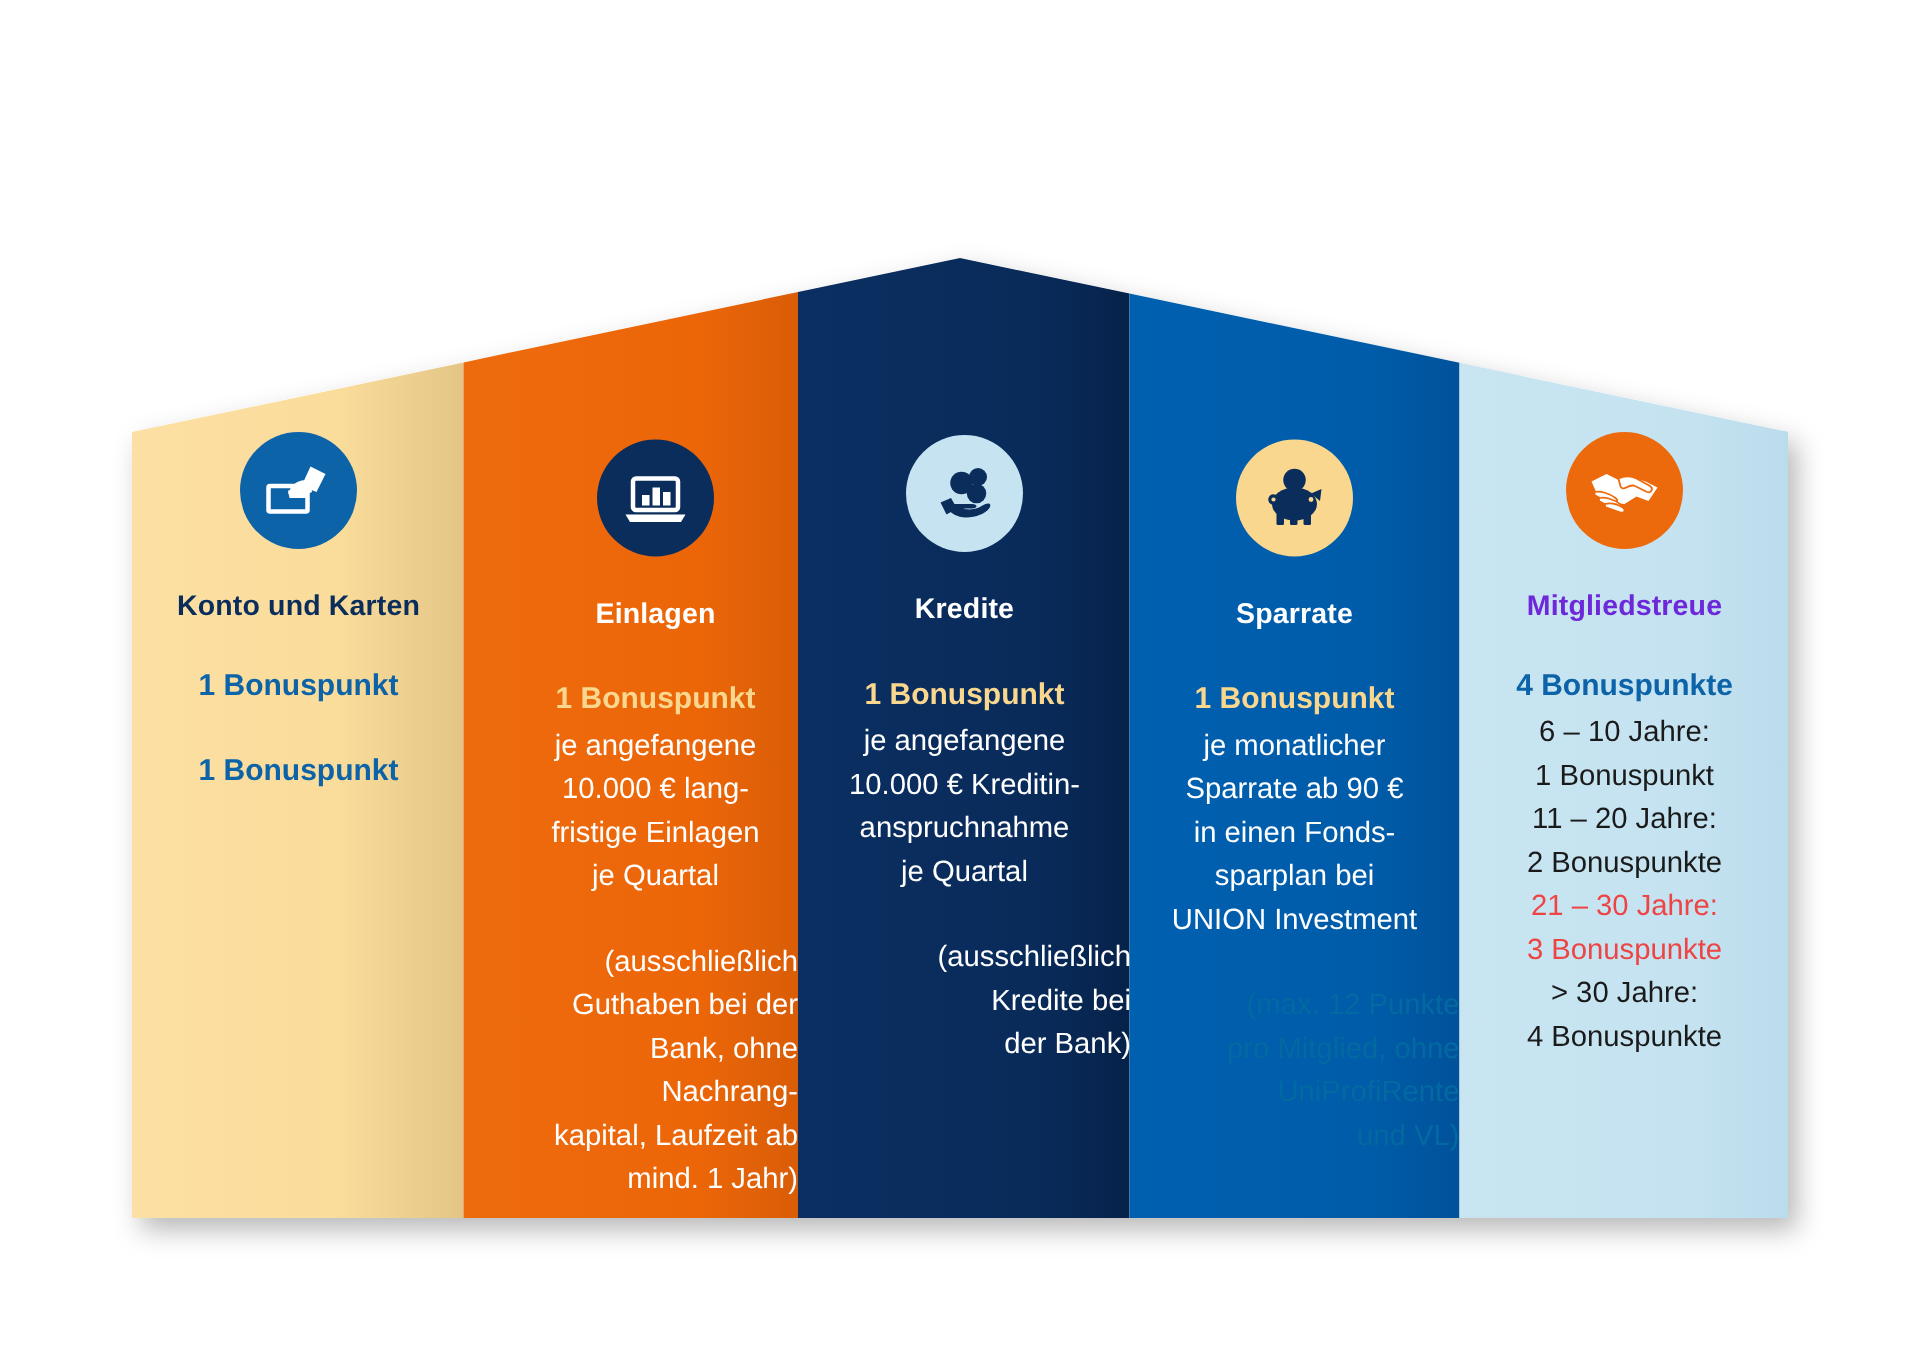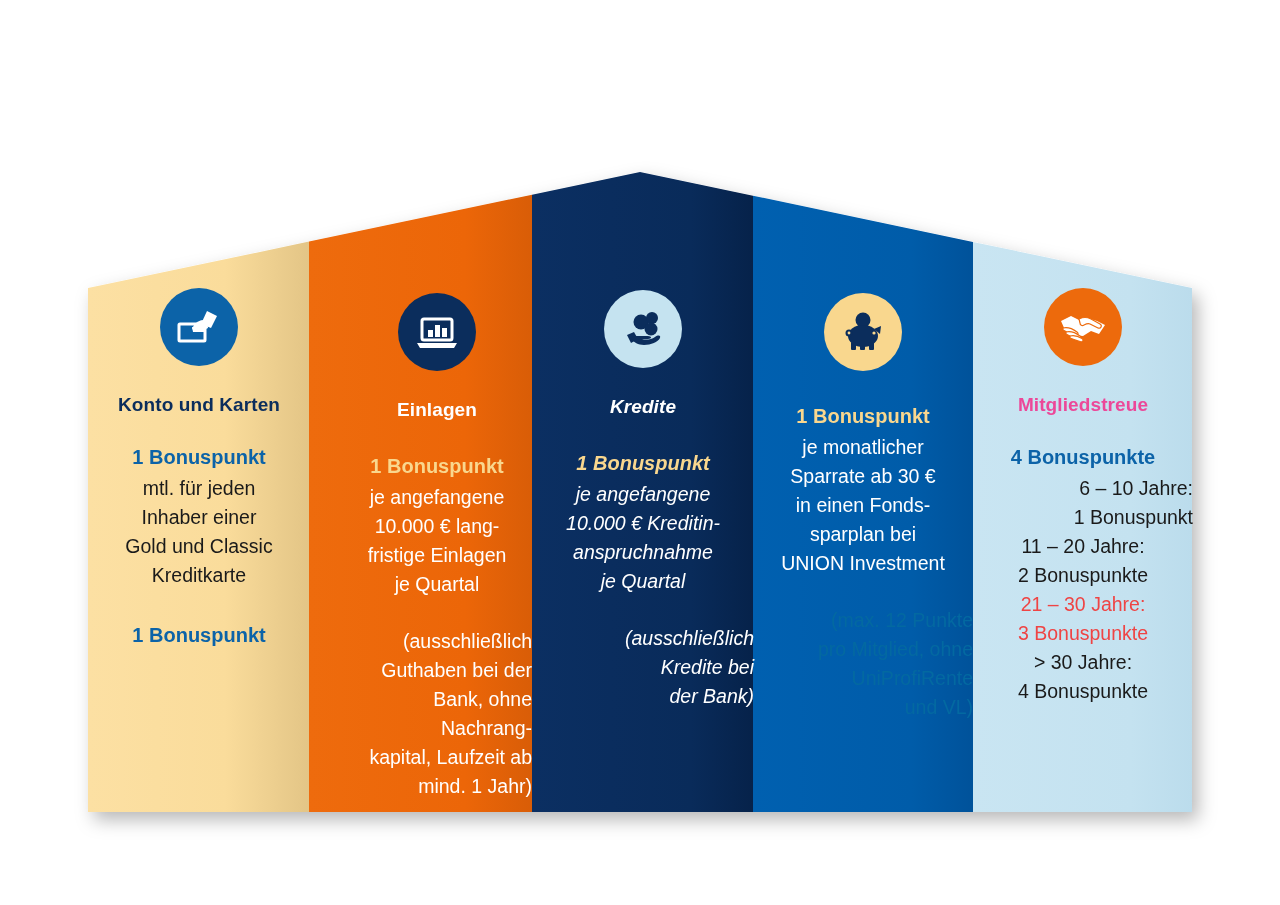--- a/index.html
+++ b/index.html
@@ -51,26 +51,26 @@
     line-height:29px;
     margin-top:28px;
     white-space:pre-line;
     text-align:right;
   }
   .tier{
     font-size:19.5px;
     line-height:29px;
     white-space:pre-line;
   }
-  .tier.first{margin-top:5px;text-align:right;}
+  .tier.first{margin-top:5px;}
 
   
   #c1{left:88px; top:288px; width:222px;}
   #c2{left:310px;top:293px; width:222px;padding-left:32px;}
-  #c3{left:532px;top:290px; width:222px;font-style:italic;}
+  #c3{left:532px;top:290px; width:222px;}
   #c4{left:753px;top:293px; width:220px;}
   #c5{left:973px;top:288px; width:220px;}
 </style>
 </head>
 <body>
 
 <div id="stage">
 
   <div id="house">
     <svg width="1280" height="905" viewBox="0 0 1280 905" xmlns="http://www.w3.org/2000/svg">
@@ -126,24 +126,20 @@
       <svg width="50" height="50" viewBox="0 0 50 50">
         <rect x="5" y="22" width="26" height="17" rx="1" fill="none" stroke="#fff" stroke-width="3"></rect>
         <path d="M33 9 L43 14 L37 26 L27 22 Z" fill="#fff"></path>
         <path d="M30 18 C26 18 22 20 20 23 L18 27 L26 30 L34 26 L33 18 Z" fill="#fff"></path>
         <path d="M18 25 L31 25 L31 30 L19 30 Z" fill="#fff"></path>
       </svg>
     </div>
     <div class="col-title" style="color:#0B2D5C">Konto und Karten</div>
 
     <div class="points tight" style="color:#0C63A8">1 Bonuspunkt</div>
-    <div class="desc" style="color:#1A1A1A">mtl. für jeden
-Inhaber einer
-Gold und Classic
-Kreditkarte</div>
 
     <div class="points" style="color:#0C63A8">1 Bonuspunkt</div>
   </div>
 
   <div class="col" id="c2">
     <div class="icon-wrap" style="background:#0B2D5C">
       <svg width="50" height="50" viewBox="0 0 50 50">
         <rect x="10" y="12" width="30" height="21" rx="2" fill="none" stroke="#fff" stroke-width="3"></rect>
         <rect x="16" y="23" width="5" height="7" fill="#fff"></rect>
         <rect x="23" y="18" width="5" height="12" fill="#fff"></rect>
@@ -196,24 +192,25 @@
         <path d="M36 22 L43 19 L42 27 Z" fill="#0B2D5C"></path>
         <ellipse cx="25" cy="29" rx="15" ry="11" fill="#0B2D5C"></ellipse>
         <rect x="13" y="35" width="5" height="8" rx="1" fill="#0B2D5C"></rect>
         <rect x="22" y="36" width="5" height="7" rx="1" fill="#0B2D5C"></rect>
         <rect x="31" y="35" width="5" height="8" rx="1" fill="#0B2D5C"></rect>
         <circle cx="11" cy="26" r="3.5" fill="#0B2D5C"></circle>
         <circle cx="11" cy="26" r="1.4" fill="#F9D78E"></circle>
         <circle cx="36" cy="26" r="1.6" fill="#F9D78E"></circle>
       </svg>
     </div>
+    <div class="col-title" style="color:#FFFFFF">Sparrate</div>
 
     <div class="points" style="color:#F9D78E">1 Bonuspunkt</div>
     <div class="desc" style="color:#FFFFFF">je monatlicher
-Sparrate ab 30 €
+Sparrate ab 90 €
 in einen Fonds-
 sparplan bei
 UNION Investment</div>
 
     <div class="note" style="color:#0369a1">(max. 12 Punkte
 pro Mitglied, ohne
 UniProfiRente
 und VL)</div>
   </div>
 
@@ -221,21 +218,21 @@
     <div class="icon-wrap" style="background:#ED6A0C">
       <svg width="52" height="52" viewBox="0 0 52 52">
         <path d="M4 20 L14 15 L24 20 L30 17 L40 20 L48 24 L42 33 L34 30 L26 35 L16 34 L8 29 Z" fill="#fff"></path>
         <path d="M14 16 L24 21 L21 26 L12 22 Z" fill="#ED6A0C" opacity="0"></path>
         <path d="M6 27 C10 26 16 28 20 31 C22 32.5 21 35 18 34 C14 33 9 31 6 29 Z" fill="#fff" stroke="#ED6A0C" stroke-width="1.2"></path>
         <path d="M9 31 C13 30 19 32 23 35 C25 36.5 24 39 21 38 C17 37 12 35 9 33 Z" fill="#fff" stroke="#ED6A0C" stroke-width="1.2"></path>
         <path d="M13 35 C17 34 21 35 25 37.5 C27 39 26 41.5 23 40.5 C19 39.5 16 38 13 37 Z" fill="#fff" stroke="#ED6A0C" stroke-width="1.2"></path>
         <path d="M22 18 C26 16 30 16 34 18 L43 23 C45.5 24.5 44 28 41 27 L33 23 C31 22 29 23 27 24 C25 25.5 23 24 23 22 Z" fill="#fff" stroke="#ED6A0C" stroke-width="1.2"></path>
       </svg>
     </div>
-    <div class="col-title" style="color:#ec4899">Mitgliedstreue</div>
+    <div class="col-title" style="color:#6d28d9">Mitgliedstreue</div>
 
     <div class="points tight" style="color:#0C63A8">4 Bonuspunkte</div>
 
     <div class="tier first" style="color:#1A1A1A">6 – 10 Jahre:
 1 Bonuspunkt</div>
     <div class="tier" style="color:#1A1A1A">11 – 20 Jahre:
 2 Bonuspunkte</div>
     <div class="tier" style="color:#ef4444">21 – 30 Jahre:
 3 Bonuspunkte</div>
     <div class="tier" style="color:#1A1A1A">&gt; 30 Jahre:

